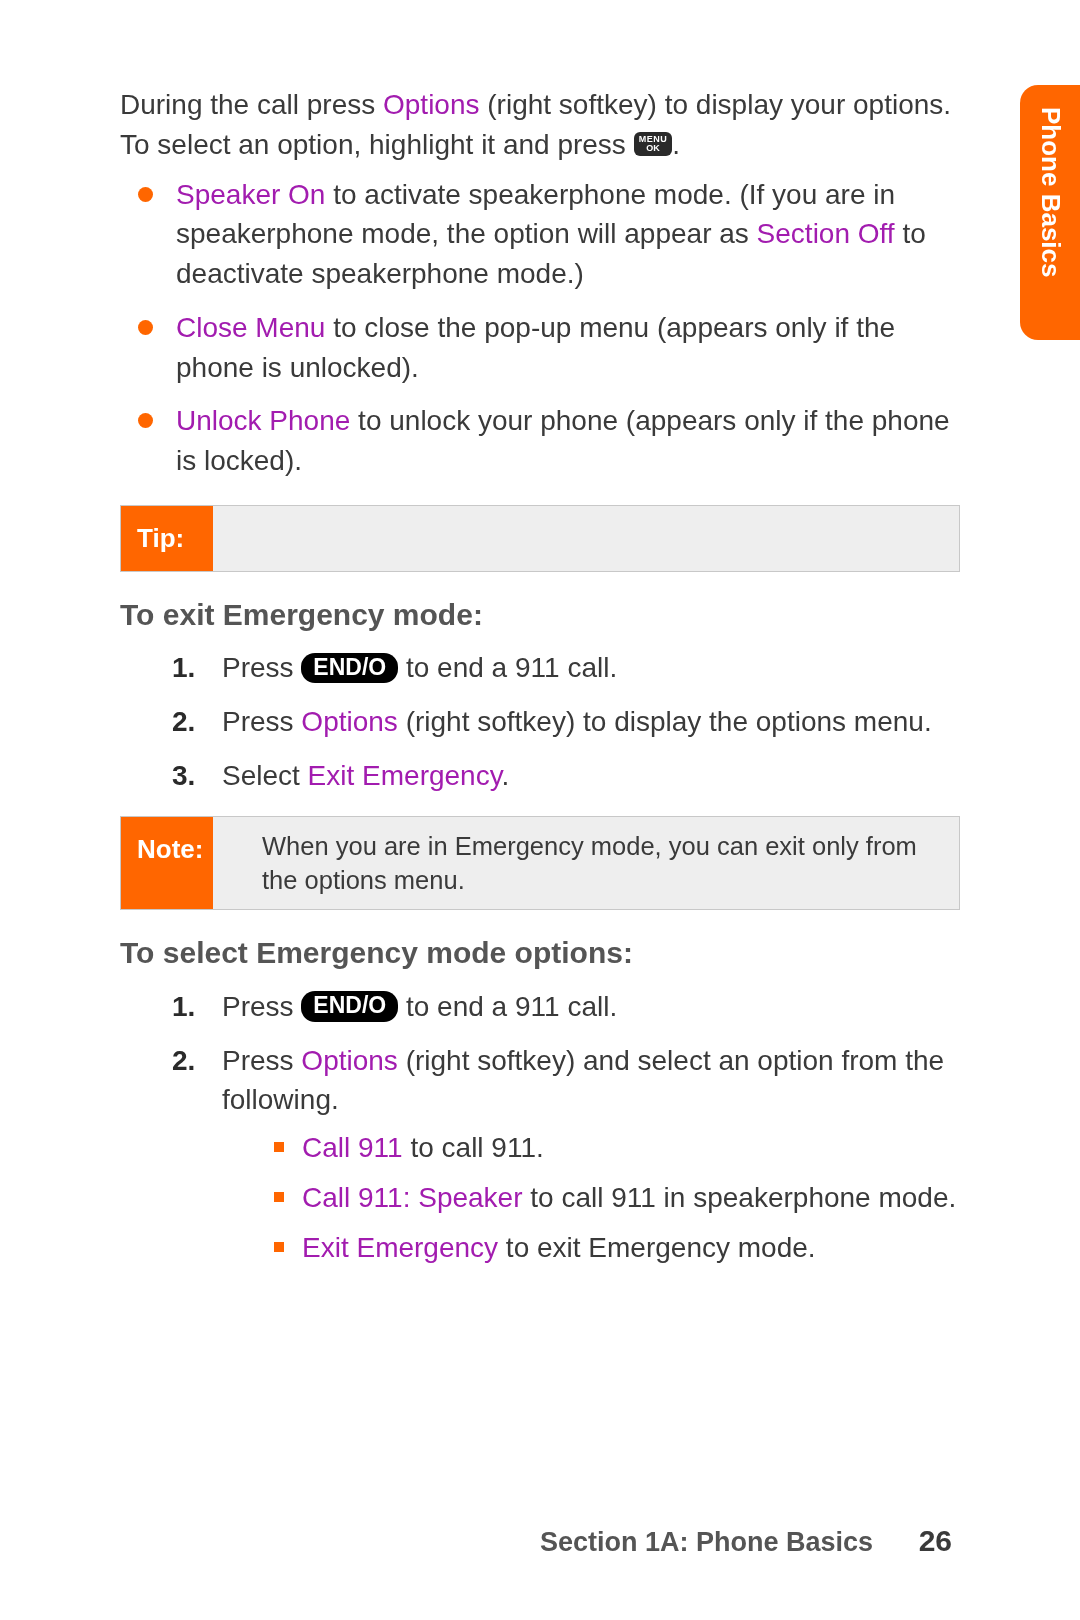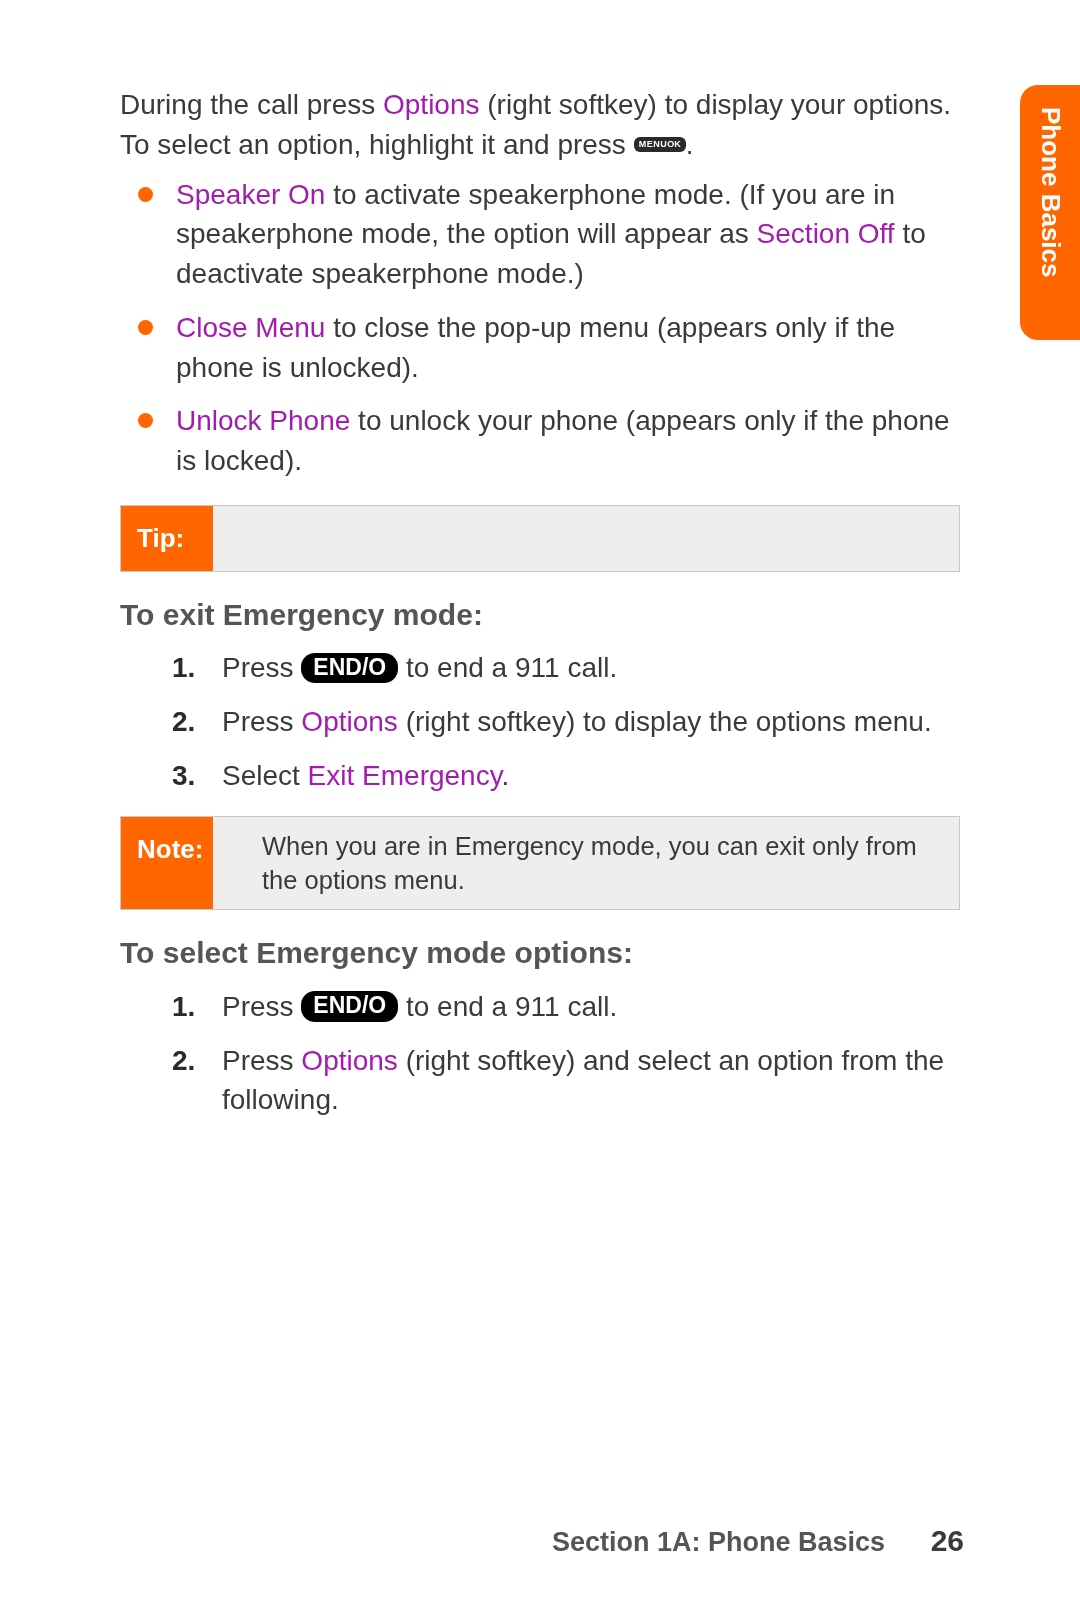--- a/index.html
+++ b/index.html
@@ -33,21 +33,21 @@
     text-orientation: mixed;
     white-space: nowrap;
     margin: 22px auto 0;
     display: block;
     width: fit-content;
   }
   p.intro { margin-bottom: 10px; }
   b { font-weight: normal; color: #a21caf; }
   .menu-ok {
     display: inline-flex;
-    flex-direction: row;
+    flex-direction: column;
     background: #2a2a2a;
     color: #fff;
     border-radius: 6px;
     padding: 3px 5px;
     font-size: 9px;
     line-height: 1;
     font-weight: bold;
     text-align: center;
     vertical-align: middle;
     transform: translateY(-2px);
@@ -140,21 +140,21 @@
     position: absolute;
     left: 52px;
     top: 14px;
     width: 10px;
     height: 10px;
     background: #ff6600;
   }
   .footer {
     position: absolute;
     bottom: 62px;
-    right: 116px;
+    right: 128px;
     font-size: 27px;
     color: #555;
     font-weight: bold;
   }
   .footer .pnum {
     font-weight: bold;
     color: #3a3a3a;
     margin-left: 38px;
     font-size: 30px;
   }
@@ -209,20 +209,25 @@
     <div class="callout-body">When you are in Emergency mode, you can exit only from the options menu.</div>
   </div>
 
   <div class="subhead">To select Emergency mode options:</div>
   <ol class="steps">
     <li>
       <span>Press </span><span class="end-key">END/O</span><span>  to end a 911 call.</span>
     </li>
     <li>
       <span>Press </span><b>Options</b><span> (right softkey) and select an option from the following.</span>
+      <ul class="sq">
+        <li><b>Call 911</b><span> to call 911.</span></li>
+        <li><b>Call 911: Speaker</b><span> to call 911 in speakerphone mode.</span></li>
+        <li><b>Exit Emergency</b><span> to exit Emergency mode.</span></li>
+      </ul>
     </li>
   </ol>
 
 </div>
 
 <div class="footer">
   <span>Section 1A: Phone Basics</span>
   <span class="pnum">26</span>
 </div>
 

